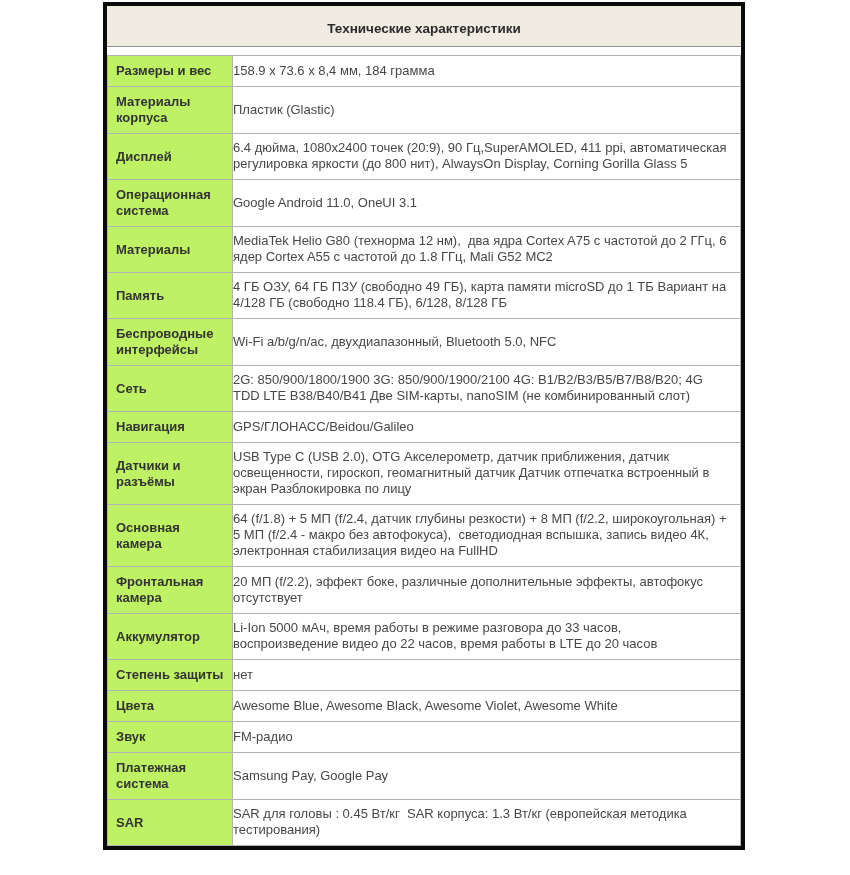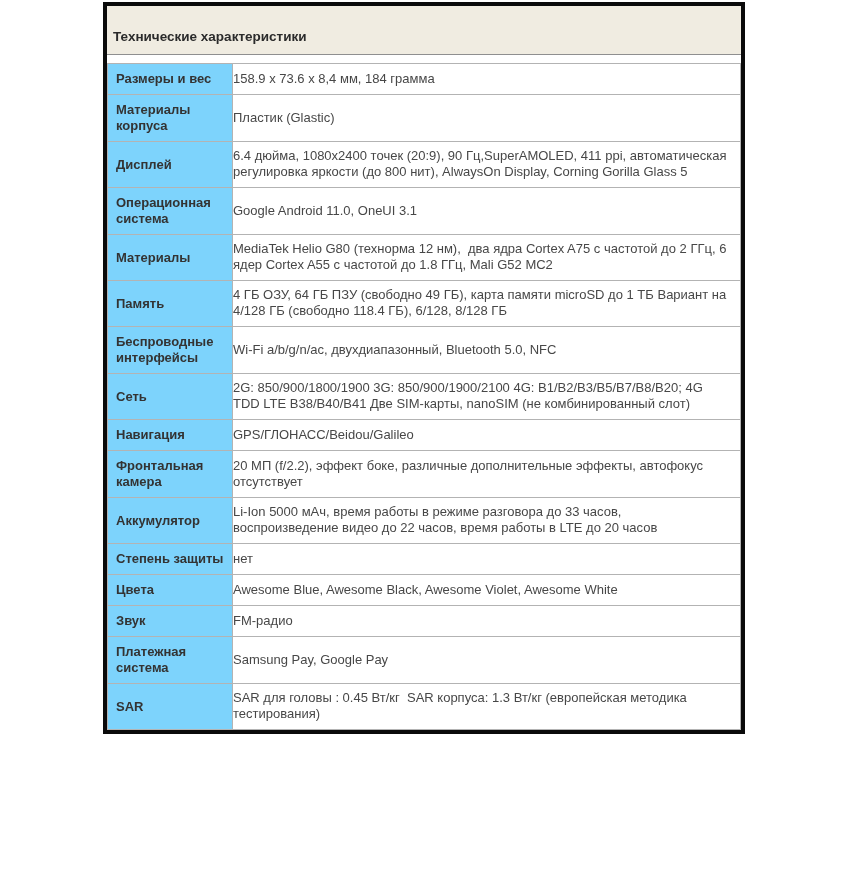--- a/index.html
+++ b/index.html
@@ -15,45 +15,45 @@
     left: 103px;
     top: 2px;
     width: 642px;
     box-sizing: border-box;
     border: 4px solid #0a0a0a;
     background: #ffffff;
   }
   .table-header {
     background: #f0ece1;
     border-bottom: 1px solid #8f8f8f;
-    text-align: left;
+    text-align: center;
     font-weight: bold;
     font-size: 13.5px;
     color: #2b2b2b;
-    padding: 23px 6px 10px 6px;
+    padding: 15px 6px 10px 6px;
   }
   .header-gap {
     height: 8px;
     background: #ffffff;
   }
   table.spec {
     width: 100%;
     border-collapse: collapse;
     table-layout: fixed;
     font-size: 13px;
     color: #474747;
   }
   table.spec td {
     border: 1px solid #b3b3b3;
     vertical-align: middle;
     line-height: 16px;
   }
   td.lbl {
     width: 112px;
-    background: #7dd3fc;
+    background: #bef264;
     font-weight: bold;
     color: #333333;
     padding: 7px 4px 7px 8px;
     overflow-wrap: break-word;
     margin-left: 20px;
   }
   td.val {
     background: #ffffff;
     padding: 6px 10px 7px 0;
     white-space: pre-wrap;
@@ -98,20 +98,28 @@
         </tr>
         <tr>
           <td class="lbl">Сеть</td>
           <td class="val">2G: 850/900/1800/1900 3G: 850/900/1900/2100 4G: B1/B2/B3/B5/B7/B8/B20; 4G TDD LTE B38/B40/B41 Две SIM-карты, nanoSIM (не комбинированный слот)</td>
         </tr>
         <tr>
           <td class="lbl">Навигация</td>
           <td class="val">GPS/ГЛОНАСС/Beidou/Galileo</td>
         </tr>
         <tr>
+          <td class="lbl">Датчики и разъёмы</td>
+          <td class="val">USB Type C (USB 2.0), OTG Акселерометр, датчик приближения, датчик освещенности, гироскоп, геомагнитный датчик Датчик отпечатка встроенный в экран Разблокировка по лицу</td>
+        </tr>
+        <tr>
+          <td class="lbl">Основная камера</td>
+          <td class="val">64 (f/1.8) + 5 МП (f/2.4, датчик глубины резкости) + 8 МП (f/2.2, широкоугольная) + 5 МП (f/2.4 - макро без автофокуса),  светодиодная вспышка, запись видео 4К, электронная стабилизация видео на FullHD</td>
+        </tr>
+        <tr>
           <td class="lbl">Фронтальная камера</td>
           <td class="val">20 МП (f/2.2), эффект боке, различные дополнительные эффекты, автофокус отсутствует</td>
         </tr>
         <tr>
           <td class="lbl">Аккумулятор</td>
           <td class="val">Li-Ion 5000 мАч, время работы в режиме разговора до 33 часов, воспроизведение видео до 22 часов, время работы в LTE до 20 часов</td>
         </tr>
         <tr>
           <td class="lbl">Степень защиты</td>
           <td class="val">нет</td>

